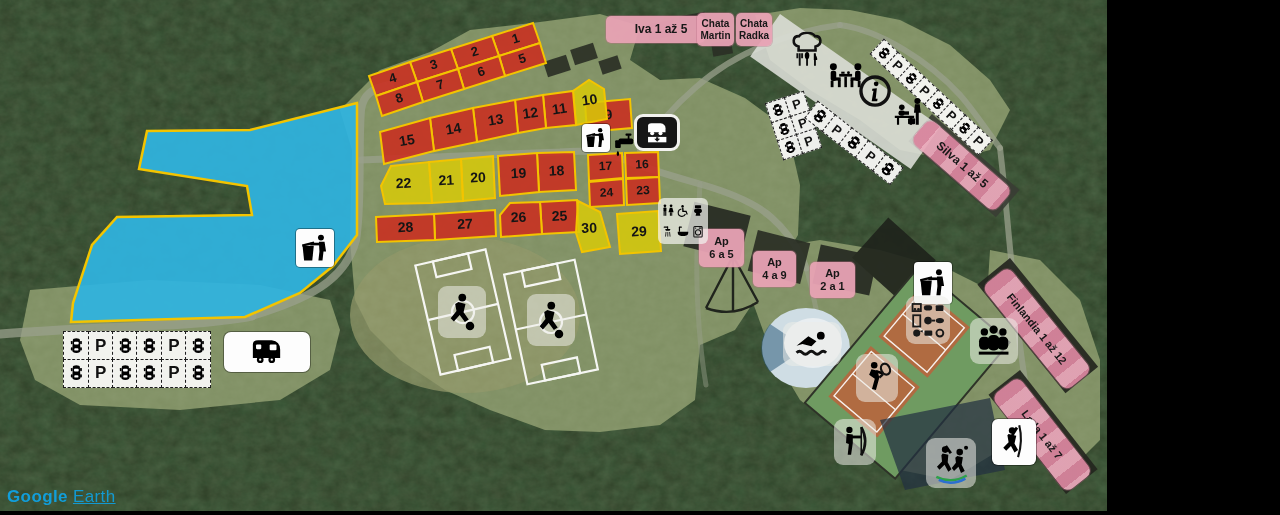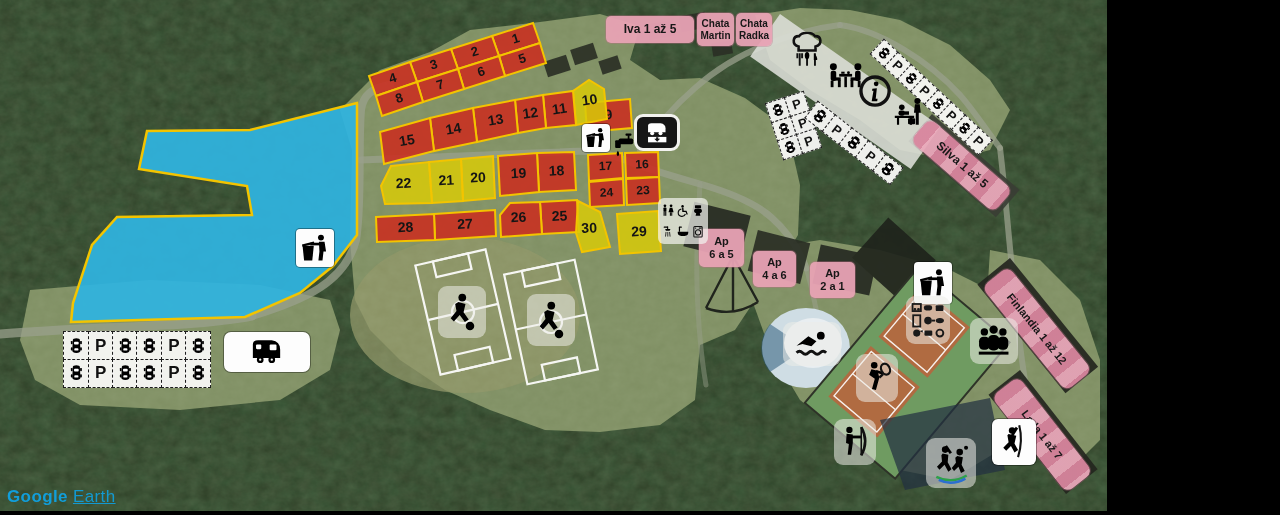--- a/index.html
+++ b/index.html
@@ -348,41 +348,41 @@
       <text x="465" y="225" text-anchor="middle" dominant-baseline="middle" font-size="14" font-weight="bold" fill="#151515" transform="rotate(-3 465 225)" font-family="&quot;Liberation Sans&quot;,&quot;DejaVu Sans&quot;,sans-serif">27</text>
       <polygon points="376,217 434,214 435,240 377,242" fill="#cd2a1d" fill-opacity="0.85" stroke="#f3c400" stroke-width="2"></polygon>
       <text x="405.5" y="228.25" text-anchor="middle" dominant-baseline="middle" font-size="14" font-weight="bold" fill="#151515" transform="rotate(-3 405.5 228.25)" font-family="&quot;Liberation Sans&quot;,&quot;DejaVu Sans&quot;,sans-serif">28</text>
       <polygon points="617,214 658,211 661,251 620,254" fill="#d8ca08" fill-opacity="0.85" stroke="#f3c400" stroke-width="2"></polygon>
       <text x="639" y="232.5" text-anchor="middle" dominant-baseline="middle" font-size="14" font-weight="bold" fill="#151515" transform="rotate(-3 639 232.5)" font-family="&quot;Liberation Sans&quot;,&quot;DejaVu Sans&quot;,sans-serif">29</text>
       <polygon points="578,201 600,212 610,247 582,252 576,233" fill="#d8ca08" fill-opacity="0.85" stroke="#f3c400" stroke-width="2"></polygon>
       <text x="589.2" y="229" text-anchor="middle" dominant-baseline="middle" font-size="14" font-weight="bold" fill="#151515" transform="rotate(-3 589.2 229)" font-family="&quot;Liberation Sans&quot;,&quot;DejaVu Sans&quot;,sans-serif">30</text>
     </svg>
 
   <div class="layer" id="labels-layer">
-      <div class="plabel" style="left: 606px; top: 16px; width: 88px; height: 27px; font-size: 12px; transform: rotate(0deg);">
+      <div class="plabel" style="left: 606px; top: 16px; width: 88px; height: 27px; font-size: 12px; transform: rotate(0deg); padding-left: 11px;">
         <div>Iva  1 až 5</div>
       </div>
       <div class="plabel" style="left: 697px; top: 13px; width: 37px; height: 33px; font-size: 10px; transform: rotate(0deg);">
         <div>Chata</div>
         <div>Martin</div>
       </div>
       <div class="plabel" style="left: 736px; top: 13px; width: 36px; height: 33px; font-size: 10px; transform: rotate(0deg);">
         <div>Chata</div>
         <div>Radka</div>
       </div>
       <div class="plabel strip" style="left: 930px; top: 118px; width: 110px; height: 30px; font-size: 12px; transform: rotate(41deg);">
         <div>Silva  1 až 5</div>
       </div>
       <div class="plabel" style="left: 699px; top: 229px; width: 45px; height: 38px; font-size: 11px; transform: rotate(0deg);">
         <div>Ap</div>
         <div>6 a 5</div>
       </div>
       <div class="plabel" style="left: 753px; top: 251px; width: 43px; height: 36px; font-size: 11px; transform: rotate(0deg);">
         <div>Ap</div>
-        <div>4 a 6</div>
+        <div>4 a 9</div>
       </div>
       <div class="plabel" style="left: 810px; top: 262px; width: 45px; height: 36px; font-size: 11px; transform: rotate(0deg);">
         <div>Ap</div>
         <div>2 a 1</div>
       </div>
       <div class="plabel strip" style="left: 1008px; top: 266px; width: 134px; height: 34px; font-size: 11px; transform: rotate(51deg);">
         <div>Finlandia 1 až 12</div>
       </div>
       <div class="plabel strip" style="left: 1018px; top: 376px; width: 122px; height: 34px; font-size: 11px; transform: rotate(52deg);">
         <div>Lada 1 až 7</div>

